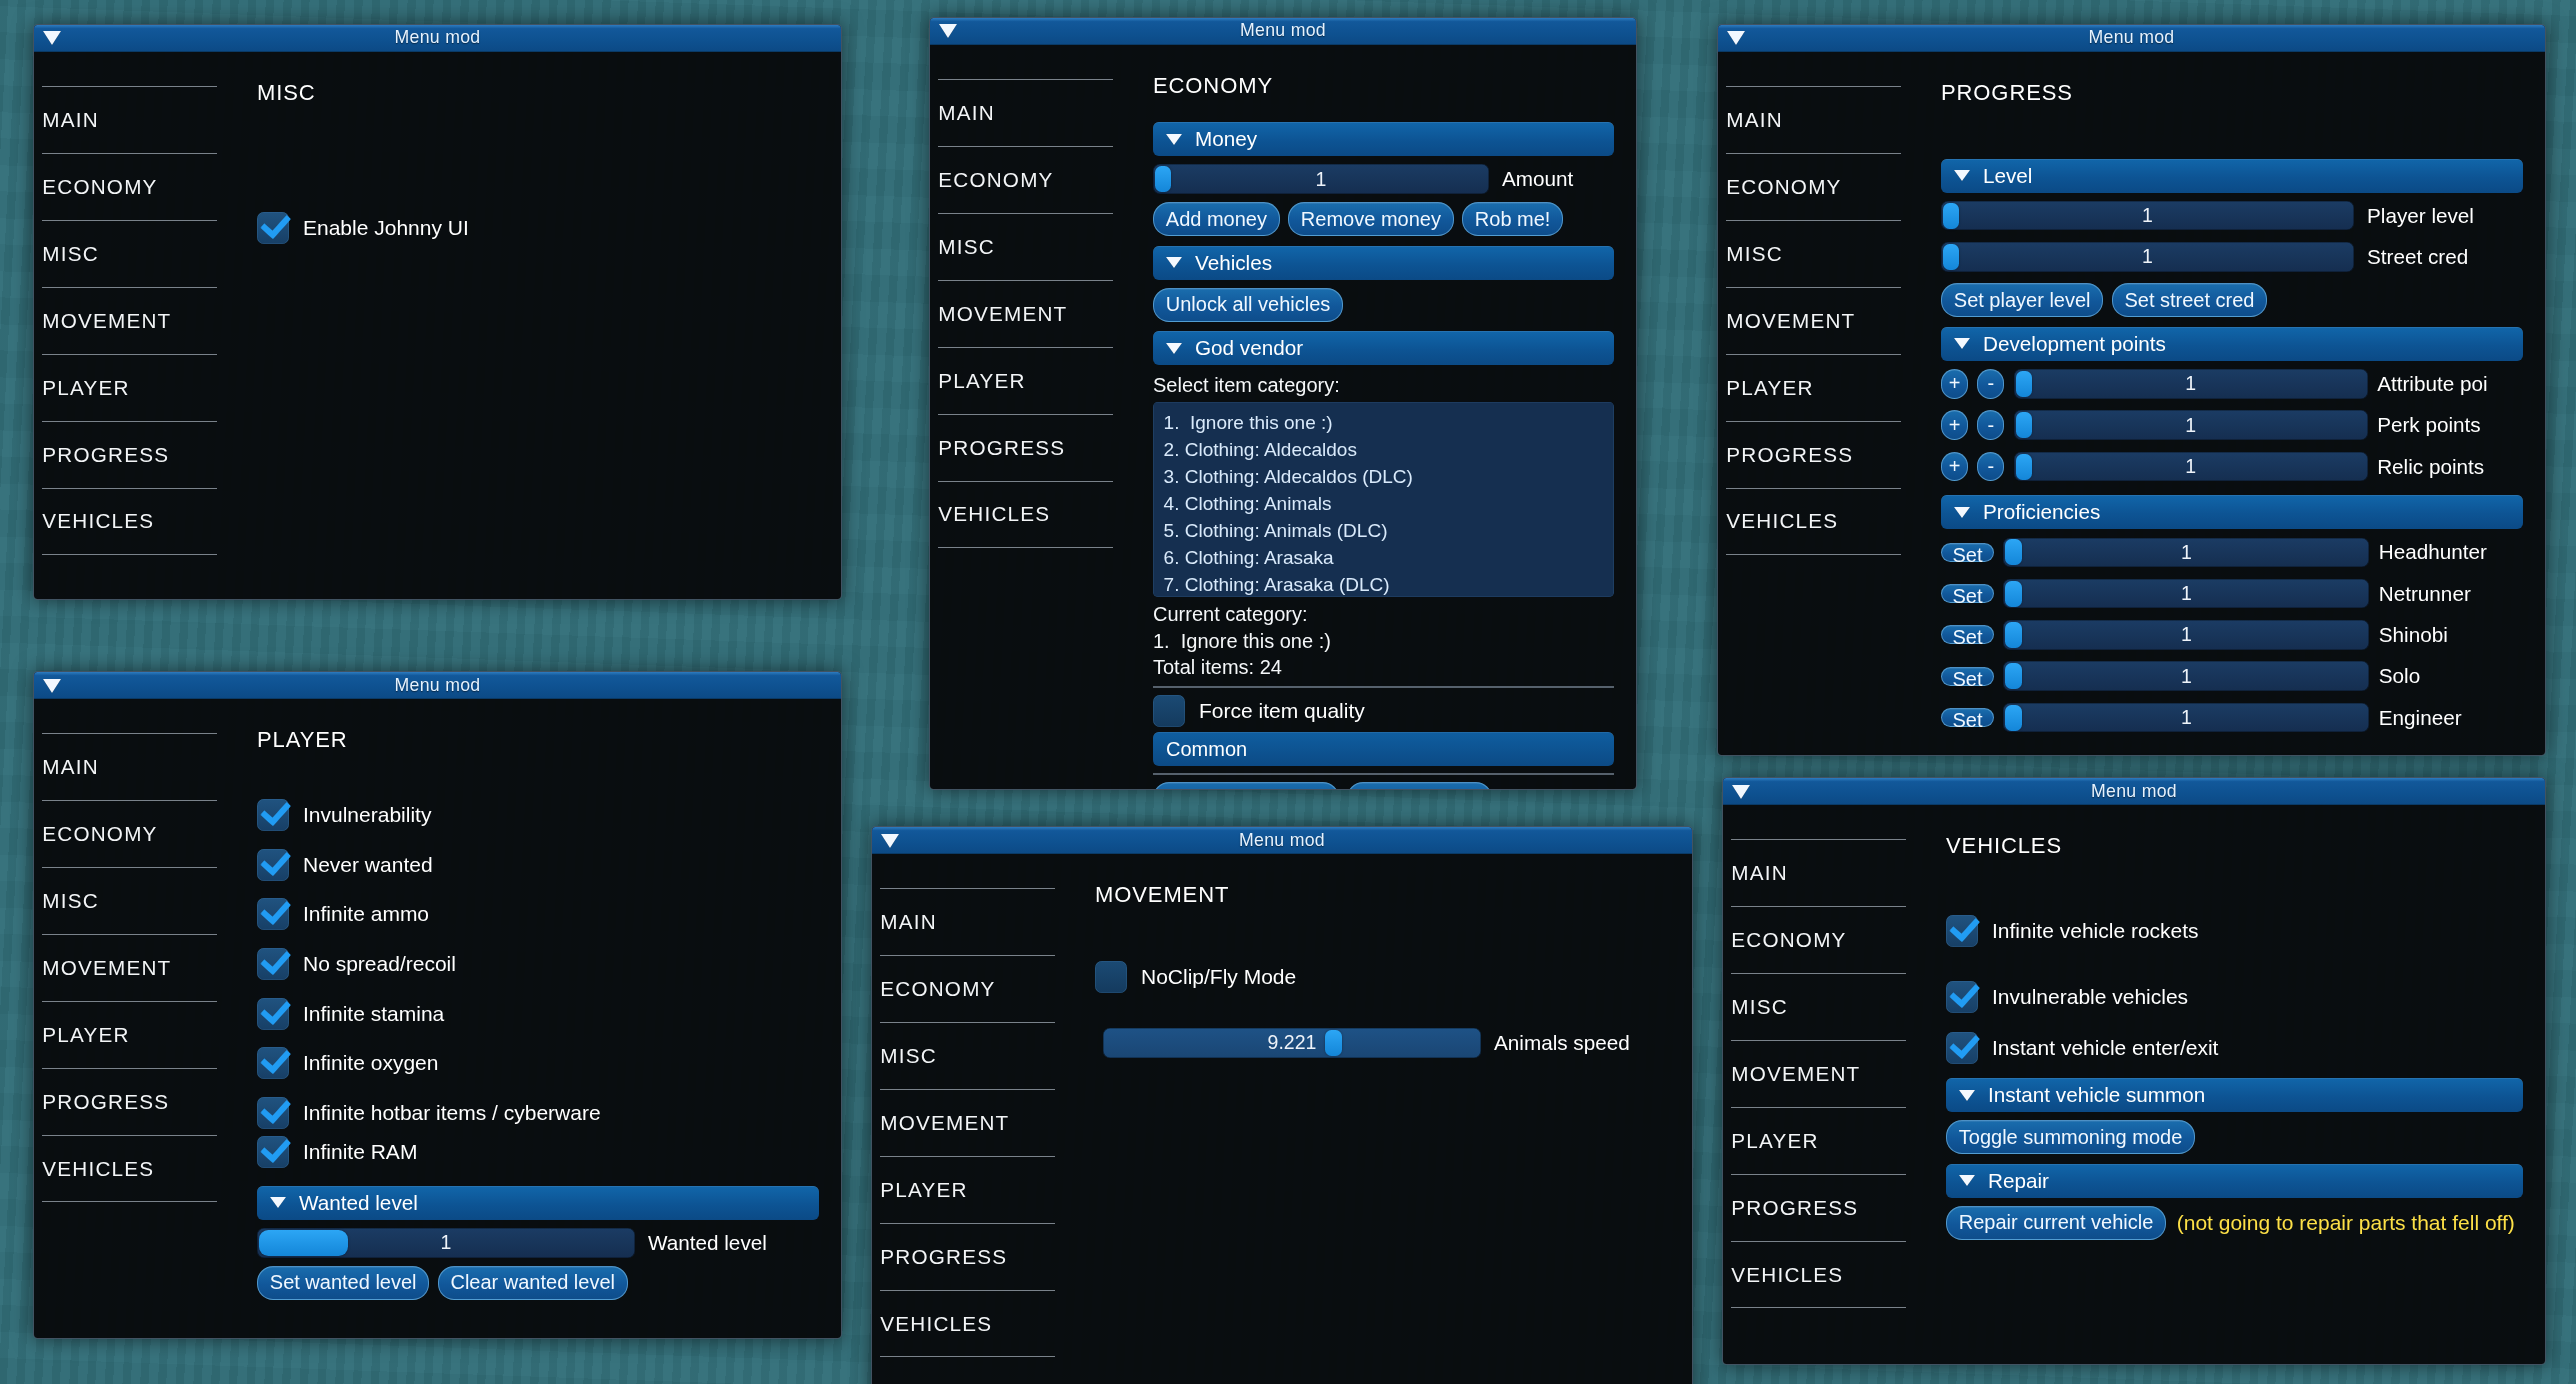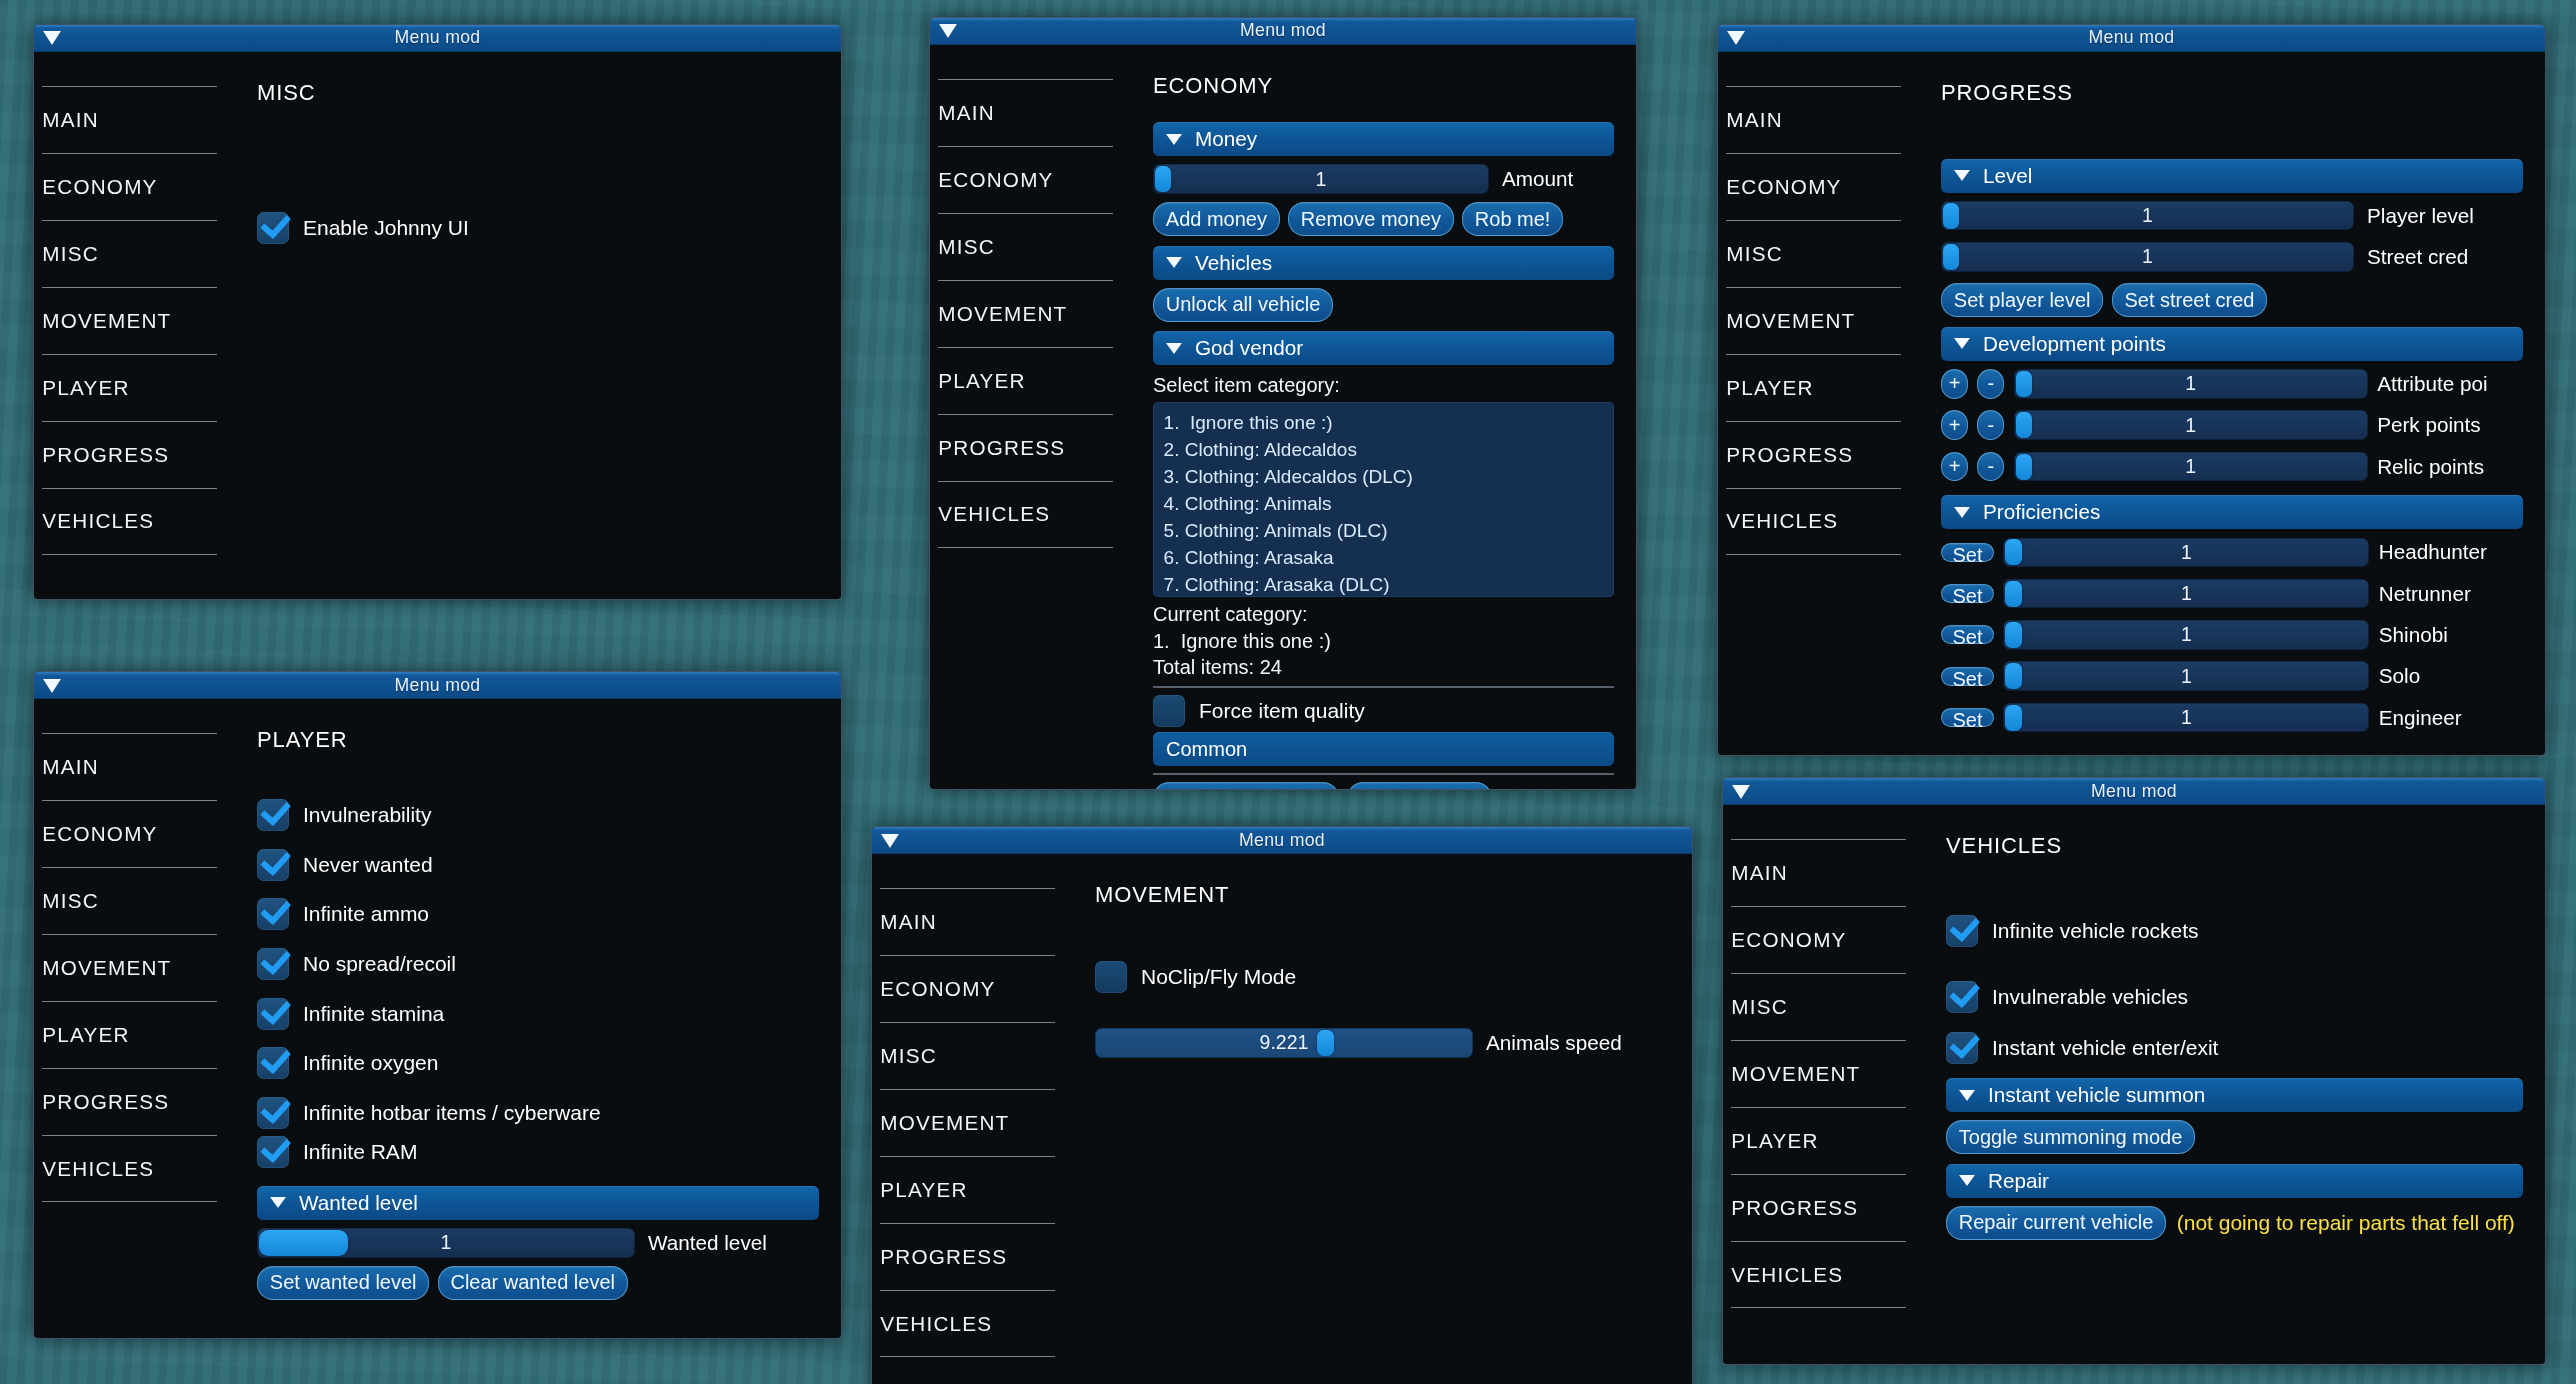--- a/index.html
+++ b/index.html
@@ -119,21 +119,21 @@
     box-shadow:inset 0 0 0 0.6px rgba(0,0,0,.55);
     display:flex; align-items:center; justify-content:center;
   }
   .slider .val { color:#eef3f9; font-size:19.5px; position:relative; z-index:2; }
   .slider .grab {
     position:absolute; left:1.8px; top:1.8px; width:16.5px; height:26px; border-radius:6.5px;
     background:linear-gradient(180deg,#2ca6f5 0%, #1486d8 100%);
     box-shadow:0 0 2.4px rgba(0,0,0,.4);
     z-index:1; cursor:grab;
   }
-  .slider.light { background:linear-gradient(180deg,#1e5286 0%, #1a4674 100%); }
+  .slider.light { background:linear-gradient(180deg,#1e5286 0%, #1a4674 100%);margin-left:8px; }
   .slider .grab.wide { width:89px; border-radius:9.4px; }
 
   .listbox {
     background:#152f50; border-radius:4.7px;
     box-shadow:inset 0 0 0 0.6px rgba(70,120,170,.35);
     height:195px; overflow:hidden;
     padding:7px 0 0 10.6px; margin-bottom:5.9px;
   }
   .list-item { height:27px; line-height:27px; font-size:19px; color:#d9eafb; white-space:pre; cursor:pointer; }
 
@@ -209,21 +209,21 @@
         <button class="btn">Add money</button>
         <button class="btn">Remove money</button>
         <button class="btn">Rob me!</button>
       </div>
 
       <div class="chead">
         <span class="tri-s"></span>
         <span>Vehicles</span>
       </div>
       <div class="btn-row">
-        <button class="btn">Unlock all vehicle</button>
+        <button class="btn">Unlock all vehicles</button>
       </div>
 
       <div class="chead">
         <span class="tri-s"></span>
         <span>God vendor</span>
       </div>
       <div class="lbl" style="margin-bottom:5.9px;">Select item category:</div>
       <div class="listbox">
         <div class="list-item">1.  Ignore this one :)</div>
         <div class="list-item">2. Clothing: Aldecaldos</div>

